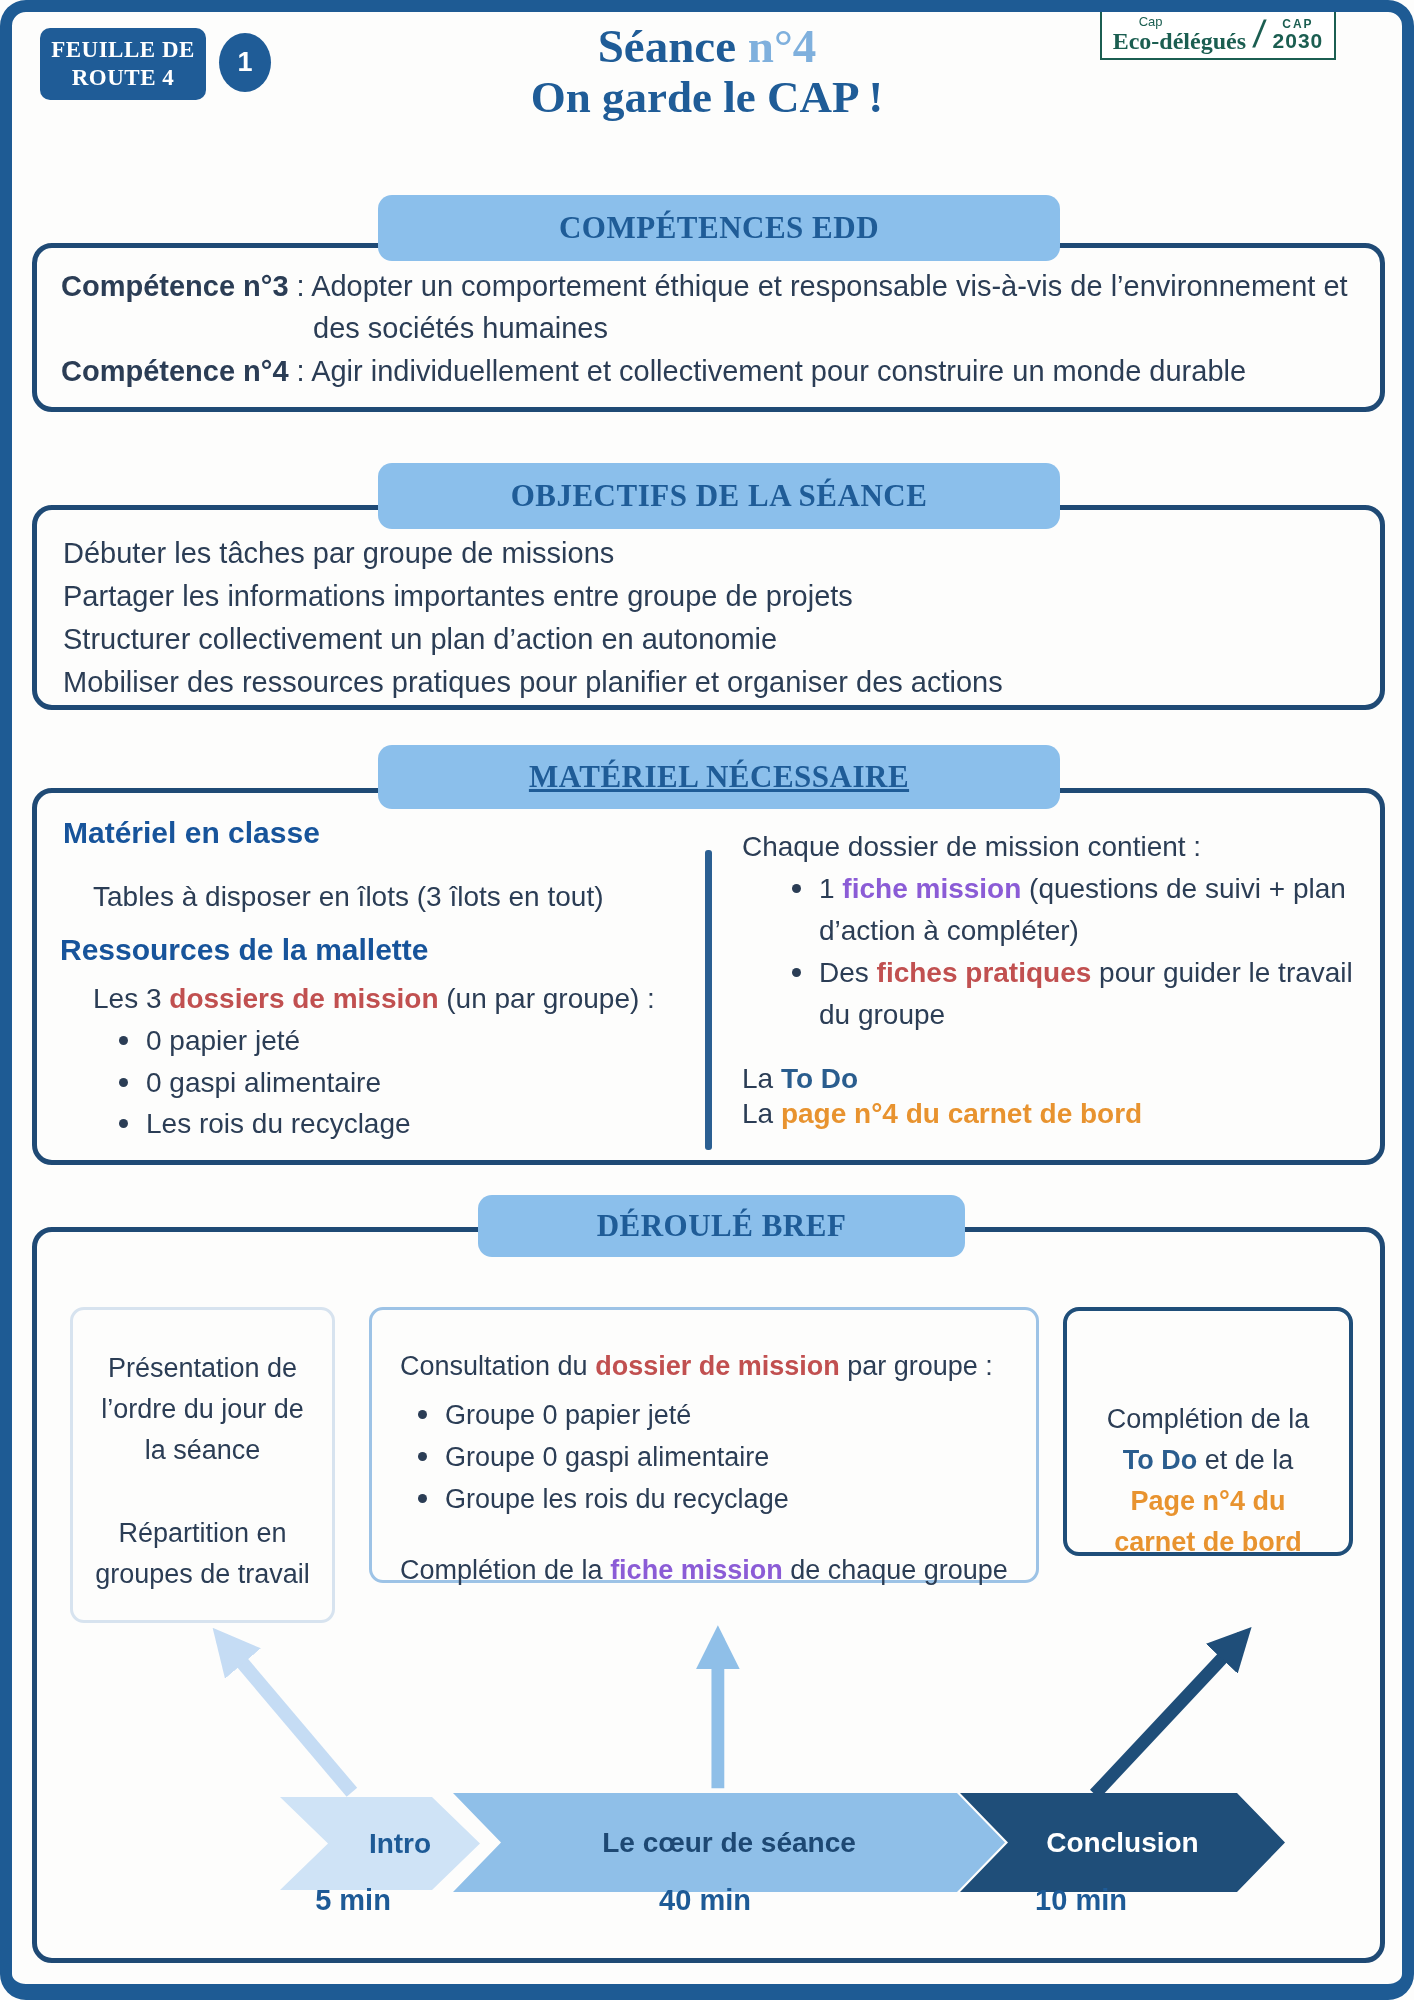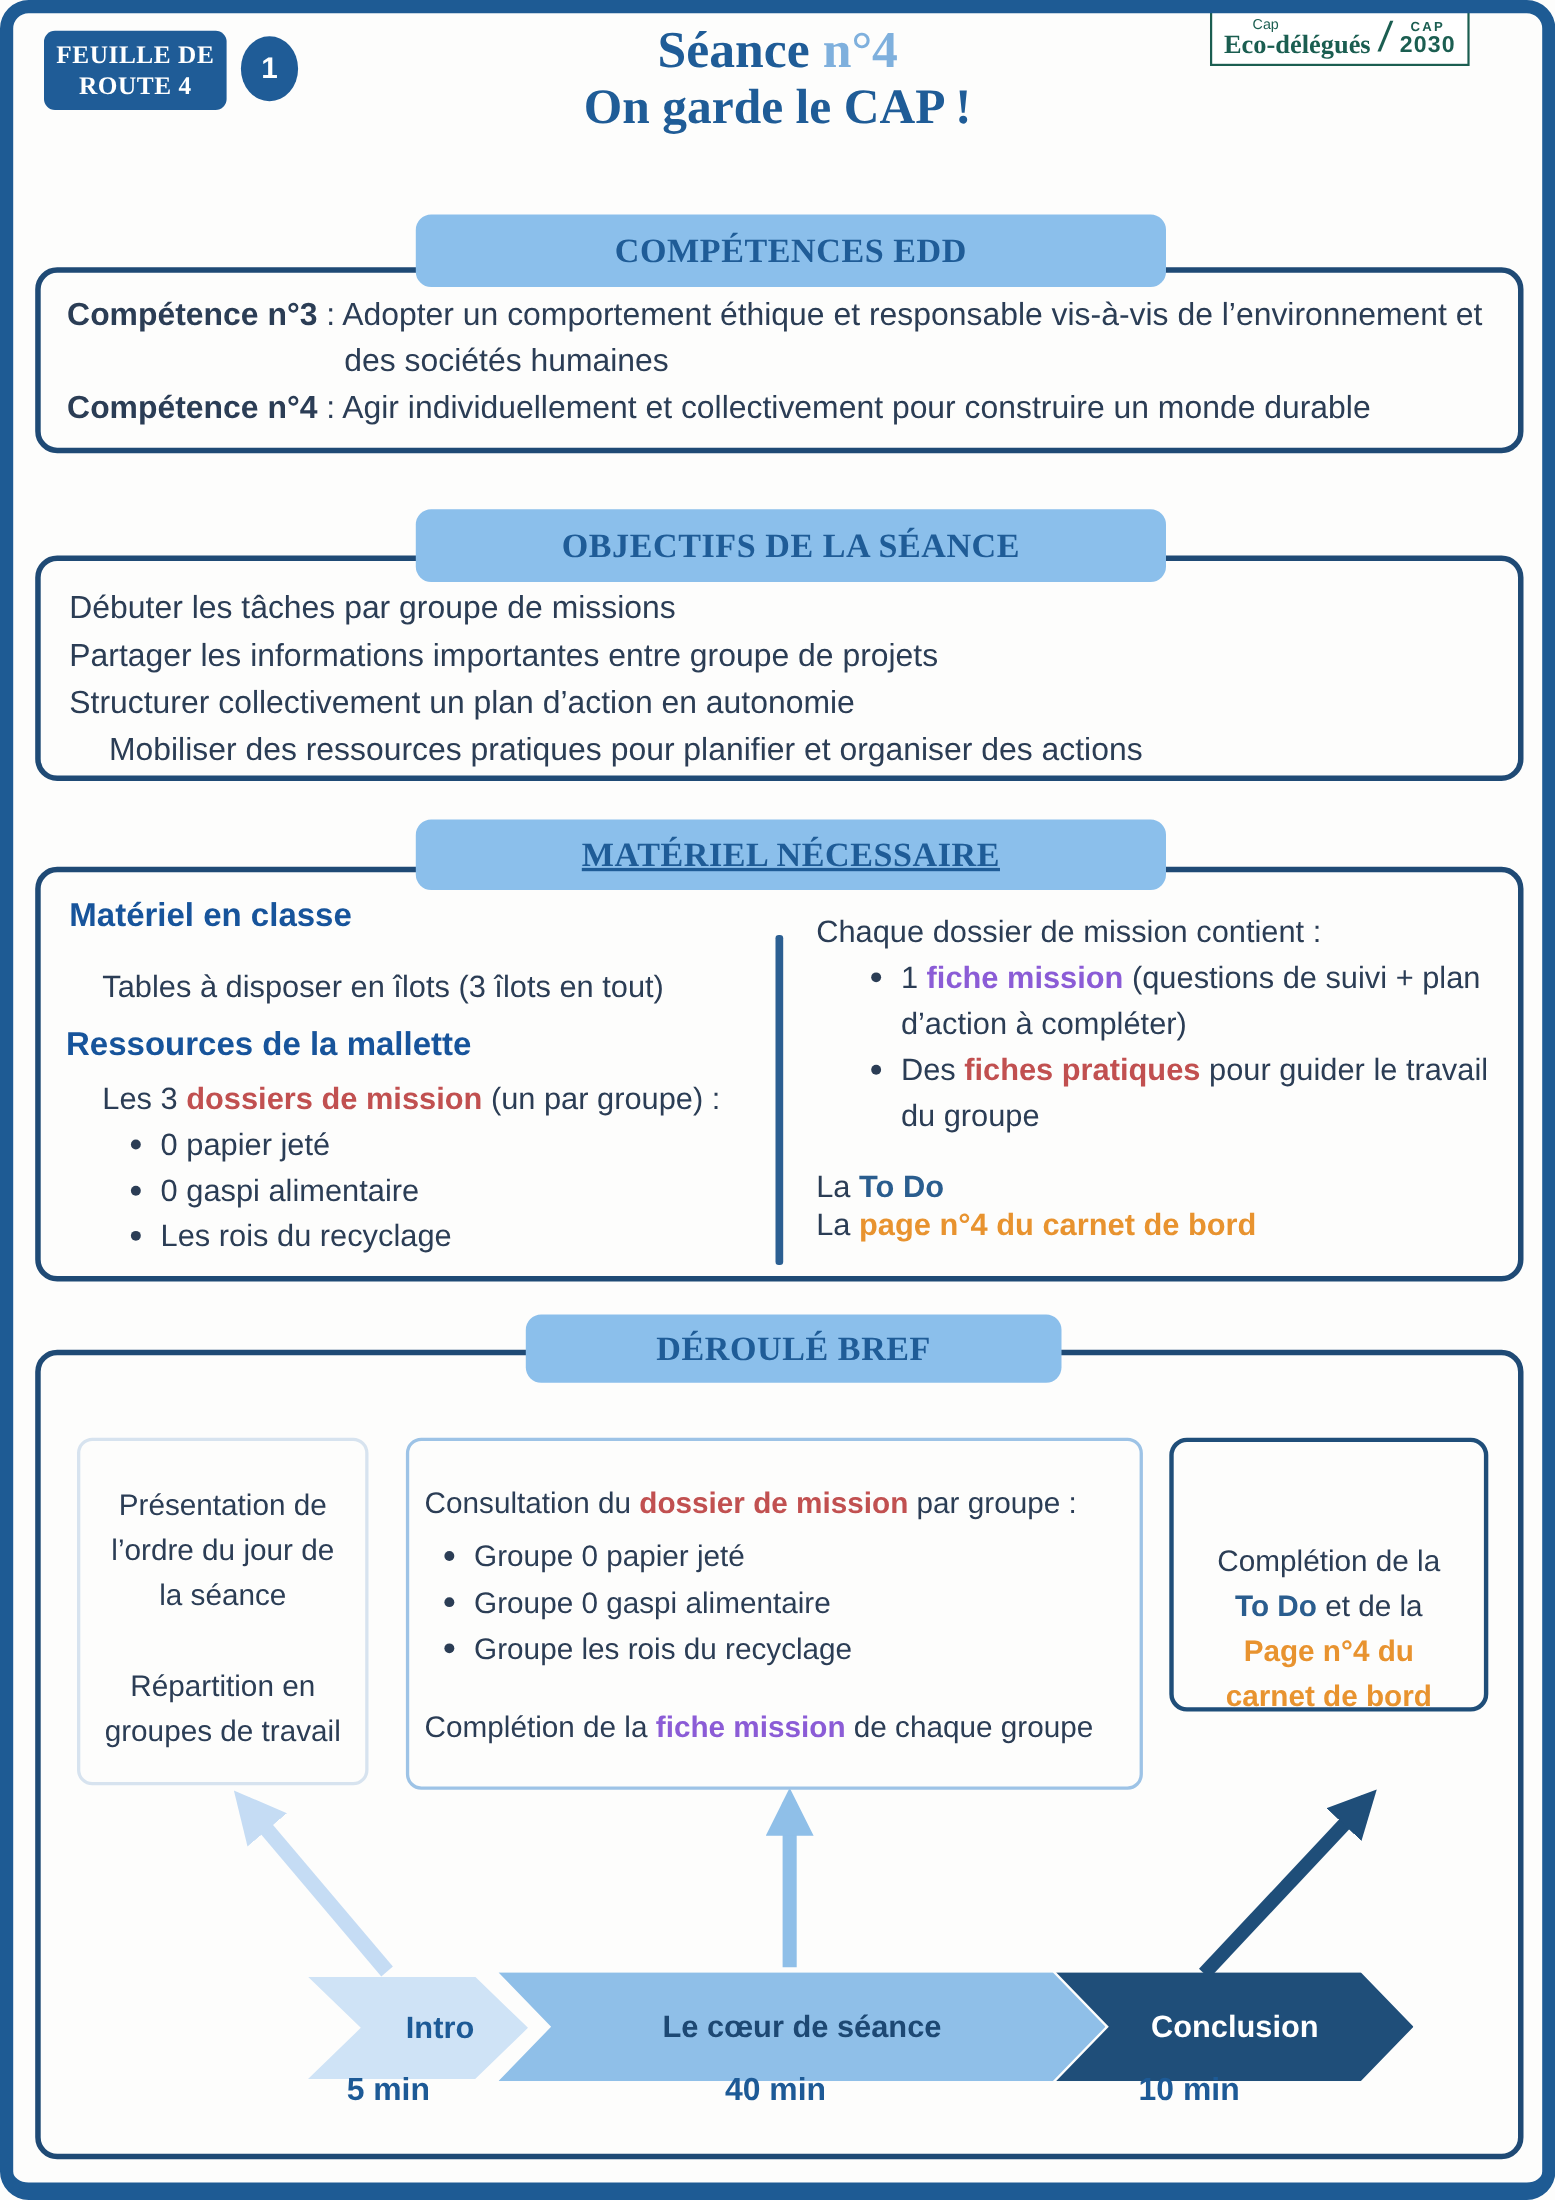--- a/index.html
+++ b/index.html
@@ -35,21 +35,21 @@
   .blueb { color:#2a5d8e; font-weight:bold; }
   .subhead { color:#17549b; font-weight:bold; font-size:30px; }
   .dot { display:inline-block; width:9px; height:9px; border-radius:50%; background:#2b3d55; vertical-align:middle; margin-right:18px; margin-bottom:4px; }
 
   
   .divider { position:absolute; left:668px; top:57px; width:7px; height:300px; background:#2b5f92; border-radius:3px; }
 
   
   .flow-box { position:absolute; border-radius:14px; background:#fdfdfc; font-size:27px; color:#2b3d55; }
   .box-intro { left:33px; top:75px; width:265px; height:316px; border:3px solid #d7e3ef; text-align:center; padding:38px 14px; line-height:41px; }
-  .box-coeur { left:332px; top:75px; width:670px; height:320px; border:3px solid #9dc3e6; padding:36px 14px; line-height:40px; }
+  .box-coeur { left:332px; top:75px; width:670px; height:276px; border:3px solid #9dc3e6; padding:36px 28px; line-height:40px; }
   .box-concl { left:1026px; top:75px; width:290px; height:249px; border:4px solid #1f4e79; border-radius:16px; text-align:center; padding:88px 22px; line-height:41px; }
   .coeur-ul { list-style:none; margin:8px 0 0 18px; }
   .coeur-ul li { line-height:42px; }
   .coeur-p2 { margin-top:30px; }
   .chevron { position:absolute; height:99px; clip-path:polygon(0 0, calc(100% - 48px) 0, 100% 50%, calc(100% - 48px) 100%, 0 100%, 48px 50%); display:flex; align-items:center; justify-content:center; font-weight:bold; font-size:28px; }
   .chev-intro { left:243px; top:565px; width:200px; height:93px; background:#cfe3f6; color:#1d5a96; padding-left:40px; }
   .chev-coeur { left:416px; top:561px; width:552px; background:#8fbfe8; color:#1d4873; }
   .chev-concl { left:923px; top:561px; width:325px; background:#1f4e79; color:#ffffff; }
   .duration { position:absolute; top:652px; transform:translateX(-50%); font-weight:bold; font-size:29px; color:#1d5a96; white-space:nowrap; }
   .arrow-layer { position:absolute; inset:0; width:100%; height:100%; }
@@ -94,21 +94,21 @@
     <div class="txt" style="left:24px; top:107px;">
       <span class="b">Compétence n°4</span><span> : </span><span>Agir individuellement et collectivement pour construire un monde durable</span>
     </div>
   </div>
 
   <div class="pill pill-wide" style="top:463px;">OBJECTIFS DE LA SÉANCE</div>
   <div class="panel" style="top:505px; height:205px;">
     <div class="txt" style="left:26px; top:27px;">Débuter les tâches par groupe de missions</div>
     <div class="txt" style="left:26px; top:70px;">Partager les informations importantes entre groupe de projets</div>
     <div class="txt" style="left:26px; top:113px;">Structurer collectivement un plan d’action en autonomie</div>
-    <div class="txt" style="left:26px; top:156px;margin-left:36px;">Mobiliser des ressources pratiques pour planifier et organiser des actions</div>
+    <div class="txt" style="left:26px; top:156px;">Mobiliser des ressources pratiques pour planifier et organiser des actions</div>
   </div>
 
   <div class="pill pill-wide" style="top:745px; height:64px;text-decoration:underline;">MATÉRIEL NÉCESSAIRE</div>
   <div class="panel" style="top:788px; height:377px;">
     <div class="divider"></div>
 
     <div class="txt subhead" style="left:26px; top:23px;">Matériel en classe</div>
     <div class="txt" style="left:56px; top:88px; font-size:28px;">Tables à disposer en îlots (3 îlots en tout)</div>
     <div class="txt subhead" style="left:23px; top:140px;">Ressources de la mallette</div>
     <div class="txt" style="left:56px; top:190px; font-size:28px;">

